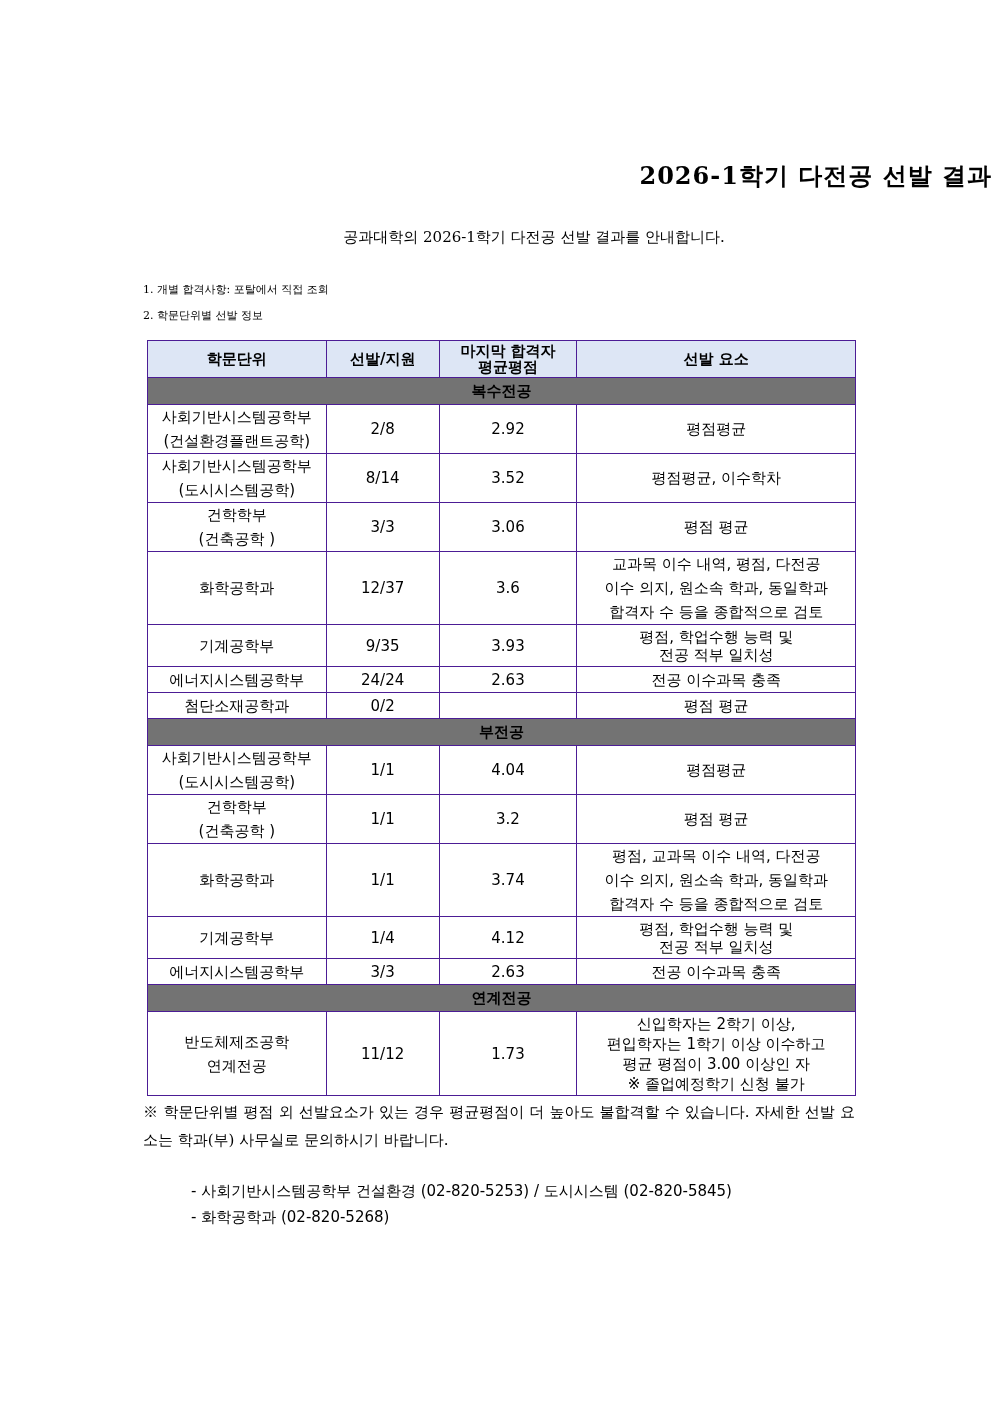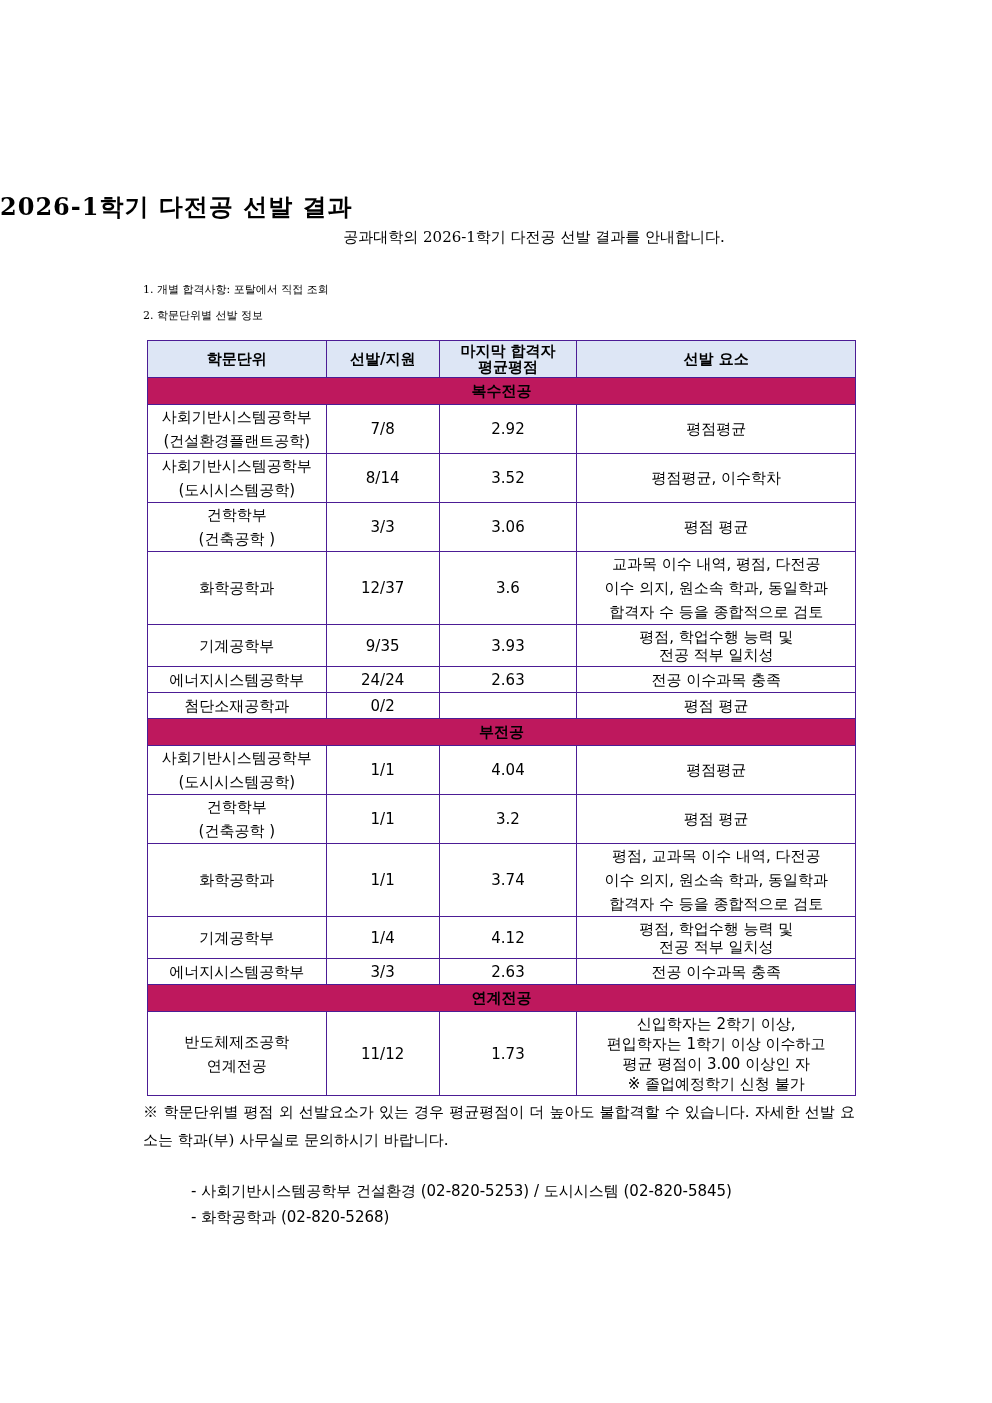--- a/index.html
+++ b/index.html
@@ -1,23 +1,23 @@
 <!DOCTYPE html>
 <html><head>
 <meta charset="utf-8">
 <style>
   html, body { margin:0; padding:0; background:#ffffff; }
   body { width:992px; height:1403px; position:relative; font-family:"DejaVu Serif", serif; color:#000; }
-  .title { position:absolute; top:160px; left:0; width:992px; text-align:left; font-size:24px; font-weight:bold; letter-spacing:1px;margin-top:31px; }
+  .title { position:absolute; top:160px; left:0; width:992px; text-align:right; font-size:24px; font-weight:bold; letter-spacing:1px; }
   .intro { position:absolute; top:228px; left:0; width:992px; text-align:center; font-size:15px;padding-left:38px; }
   .item { position:absolute; left:143px; font-size:11px; }
   table { position:absolute; top:340px; left:147px; width:709px; border-collapse:collapse; font-family:"DejaVu Sans", sans-serif; font-size:15px; }
   td, th { border:1px solid #4c1d95; text-align:center; vertical-align:middle; padding:0 4px; line-height:24px; }
   th { background:#dde6f5; font-weight:bold; height:36px; line-height:16px; }
-  td.section { background:#be185d; font-weight:bold; height:26px; line-height:24px; }
+  td.section { background:#737373; font-weight:bold; height:26px; line-height:24px; }
   .ln { display:block; }
   .note { position:absolute; top:1098px; left:143px; width:712px; font-size:15px; line-height:28px; text-align:justify; }
   .contacts { position:absolute; top:1178px; left:143px; font-size:15px; line-height:26px; font-family:"DejaVu Sans", sans-serif;margin-left:48px; }
 </style>
 </head>
 <body>
 
 <div class="title">2026-1학기 다전공 선발 결과</div>
 <div class="intro">공과대학의 2026-1학기 다전공 선발 결과를 안내합니다.</div>
 <div class="item" style="top:282px">1. 개별 합격사항: 포탈에서 직접 조회</div>
@@ -43,21 +43,21 @@
   </thead>
   <tbody id="tbody">
       <tr>
         <td colspan="4" class="section">복수전공</td>
       </tr>
       <tr style="height: 47px;">
         <td>
           <span class="ln">사회기반시스템공학부</span>
           <span class="ln">(건설환경플랜트공학)</span>
         </td>
-        <td>7/8</td>
+        <td>2/8</td>
         <td>2.92</td>
         <td>
           <span class="ln">평점평균</span>
         </td>
       </tr>
       <tr style="height: 47px;">
         <td>
           <span class="ln">사회기반시스템공학부</span>
           <span class="ln">(도시시스템공학)</span>
         </td>

